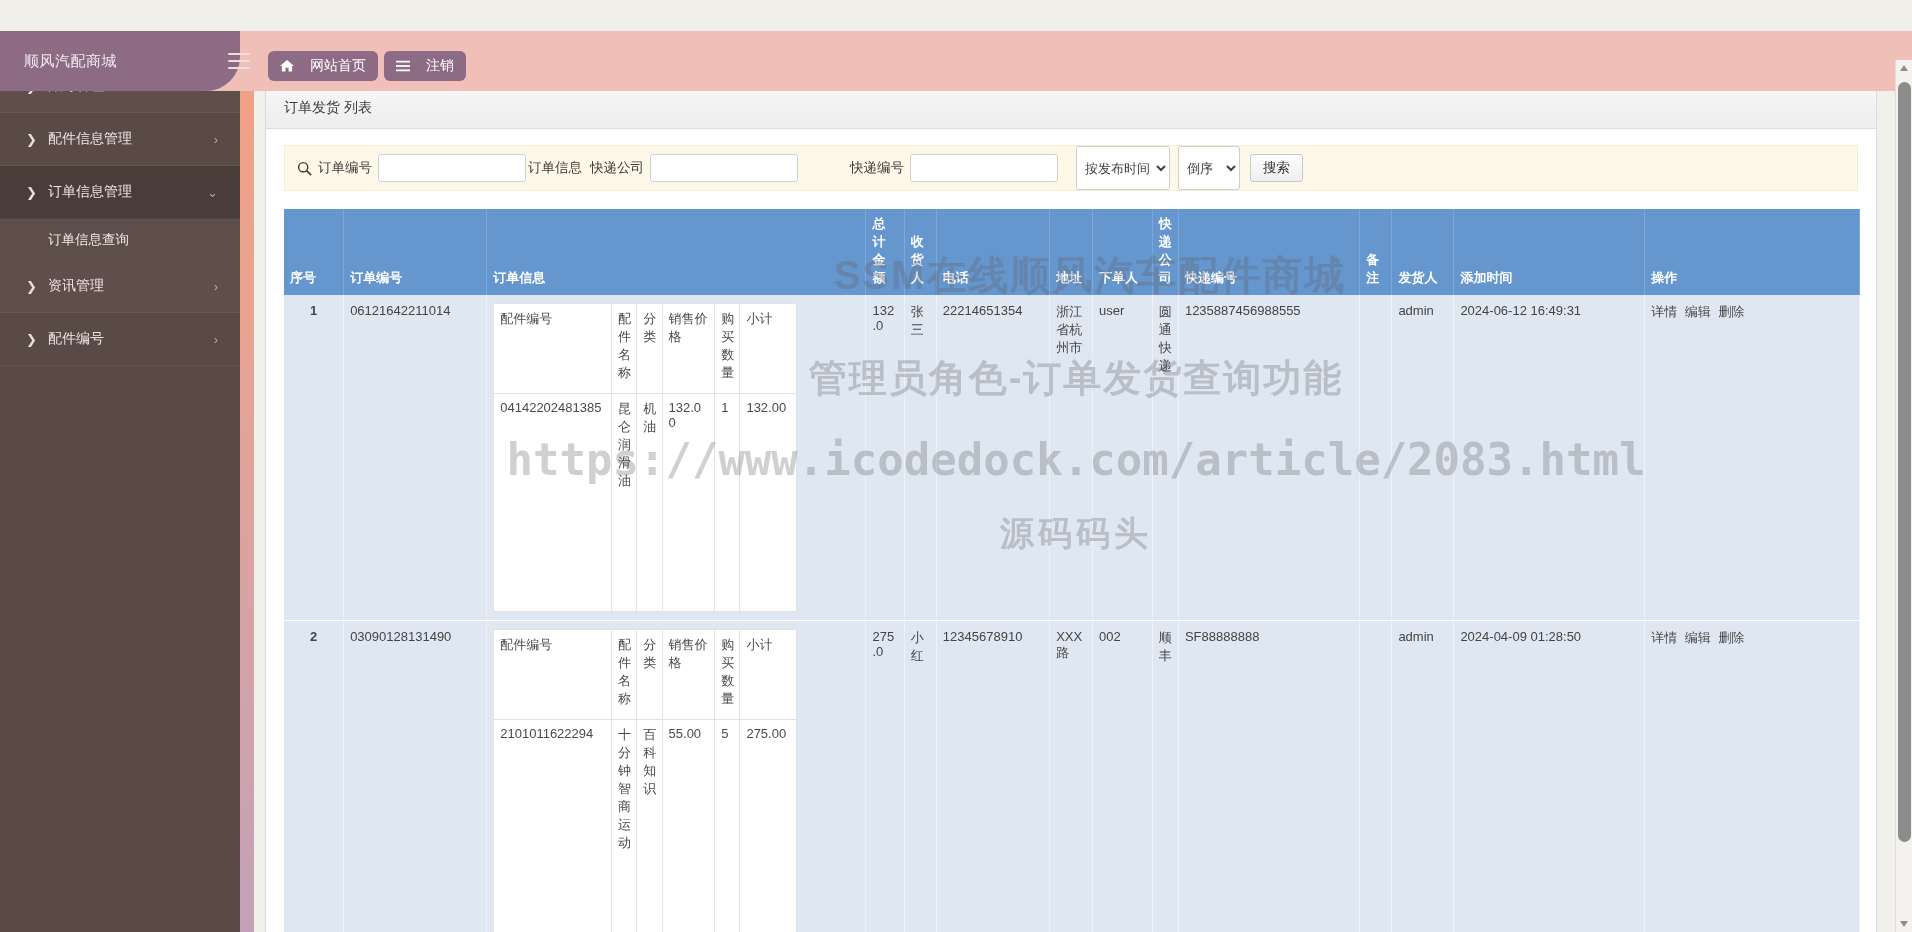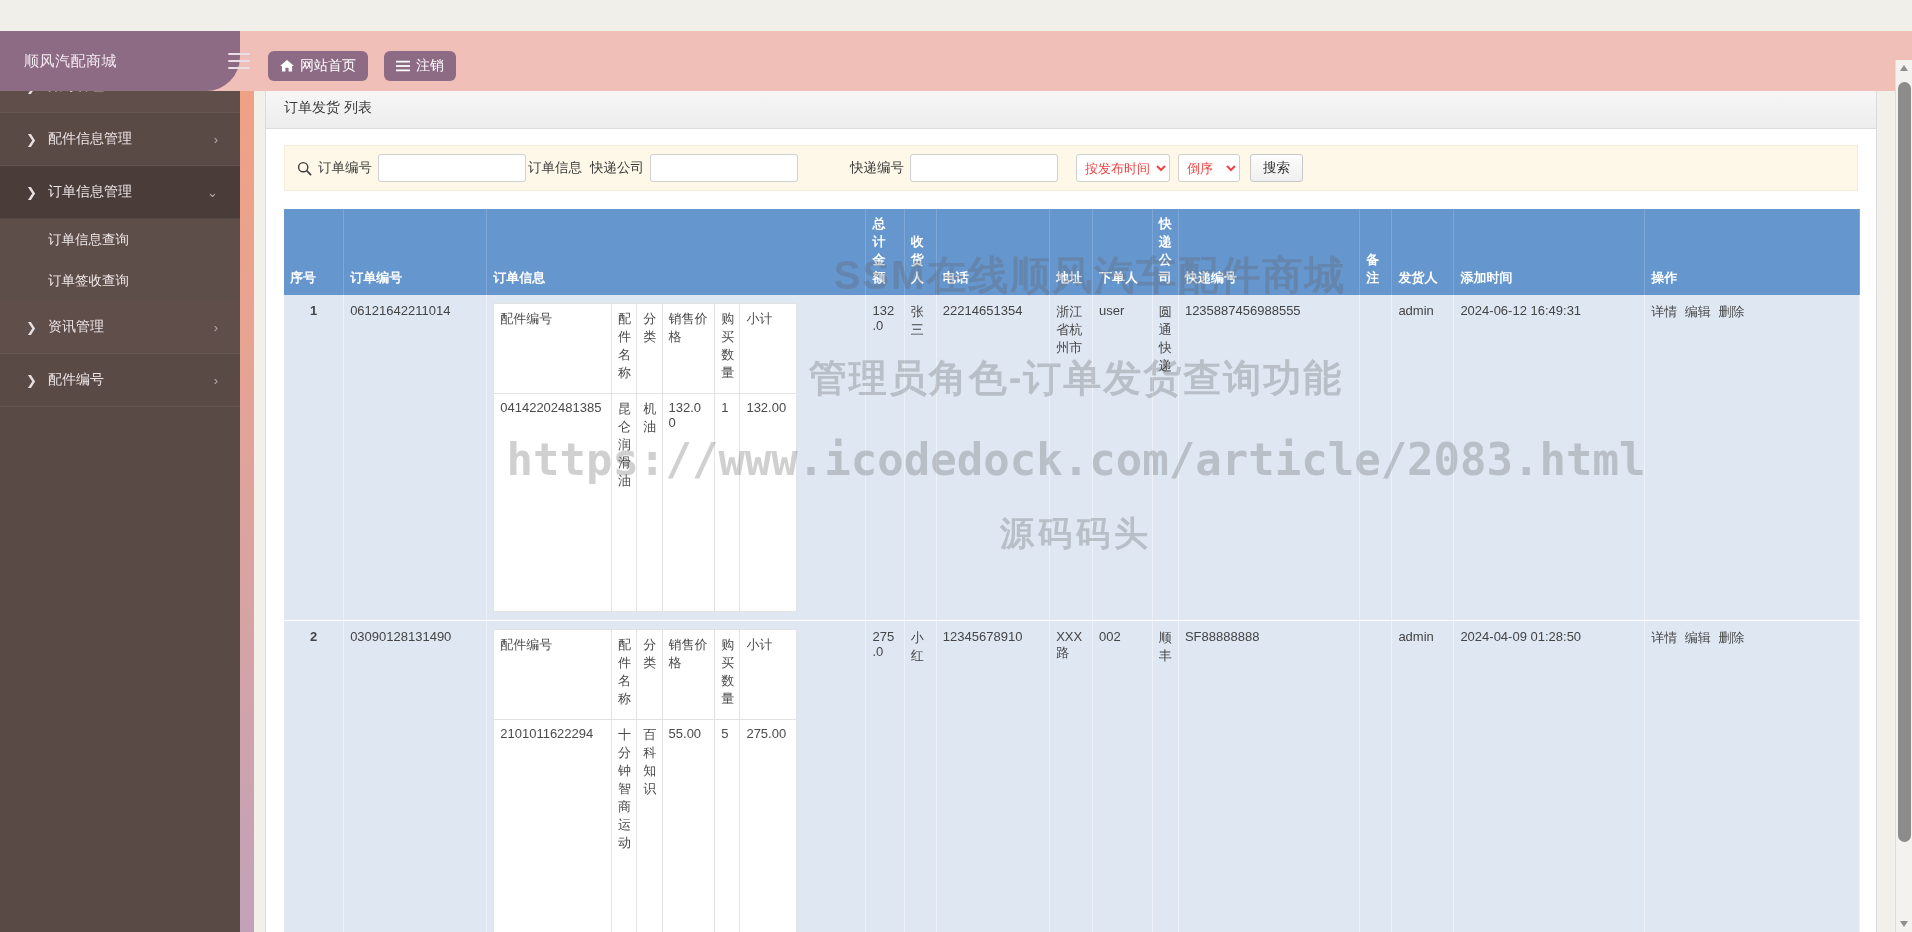--- a/index.html
+++ b/index.html
@@ -29,21 +29,21 @@
     width: 22px; height: 20px; cursor: pointer; z-index: 31;
     display: flex; flex-direction: column; justify-content: space-between;
     padding: 2px 0;
   }
   #burger i { display:block; height: 2px; background: #e9dde6; border-radius: 1px; }
 
   .hbtn {
     position: absolute; top: 20px; height: 30px;
     background: #8d6b85; color: #fff;
     border-radius: 6px; font-size: 14px;
-    display: flex; align-items: center; gap: 6px;
+    display: flex; align-items: center; gap: 16px;
     padding: 0 12px; cursor: pointer; white-space: nowrap;
   }
   #btn-home { left: 268px; }
   #btn-logout { left: 384px; }
   .hbtn svg { display: block; }
 
   #header-right {
     position: absolute; right: 18px; top: 0; height: 60px;
     display: flex; align-items: center; gap: 10px;
     font-size: 14.5px; color: #3b3b3b; white-space: nowrap;
@@ -134,22 +134,22 @@
   .s-label { margin: 0 6px 0 2px; white-space: nowrap; color:#3c3c3c; }
   .s-input {
     height: 28px; border: 1px solid #cfcfcf; border-radius: 3px;
     background: #fff; font-size: 13px; padding: 0 8px;
     font-family: "Liberation Sans", sans-serif; color:#333;
   }
   #in-order { width: 148px; }
   #in-express-co { width: 148px; }
   #in-express-no { width: 148px; }
   .s-select {
-    height: 28px; border: 1px solid #cfcfcf; border-radius: 3px;
-    background: #fff; font-size: 13px; padding: 0 4px; color:#ef4444;
+    height: 44px; border: 1px solid #cfcfcf; border-radius: 3px;
+    background: #fff; font-size: 13px; padding: 0 4px; color:#404040;
     font-family: "Liberation Sans", sans-serif;
   }
   #sel-sort { width: 94px; margin-left: 18px; }
   #sel-order { width: 62px; margin-left: 8px; }
   #btn-search {
     height: 28px; margin-left: 10px; padding: 0 12px;
     background: linear-gradient(#fdfdfd,#efefef); border: 1px solid #c8c8c8;
     border-radius: 3px; font-size: 13.5px; color:#333; cursor: pointer;
     font-family: "Liberation Sans", sans-serif;
   }
@@ -272,23 +272,20 @@
   </div>
 
   <div class="menu-item active-parent">
     <span class="arrow-right">❯</span>
     <span>订单信息管理</span>
     <span class="chev">⌄</span>
   </div>
 
   <div class="sub-item s-a">
     <span>订单信息查询</span>
-  </div>
-  <div class="sub-item s-a">
-    <span>订单签收查询</span>
   </div>
 
   <div class="menu-item shade1">
     <span class="arrow-right">❯</span>
     <span>资讯管理</span>
     <span class="chev">›</span>
   </div>
 
   <div class="menu-item shade2">
     <span class="arrow-right">❯</span>

